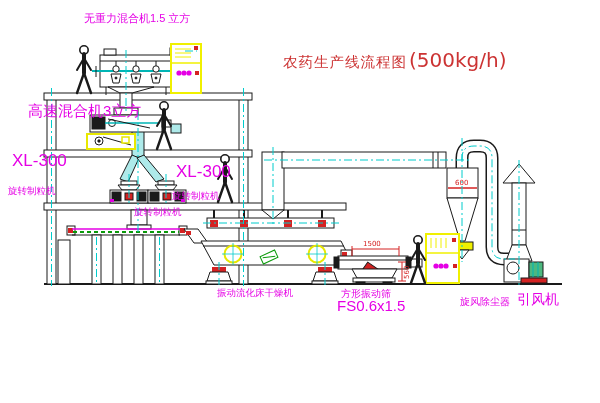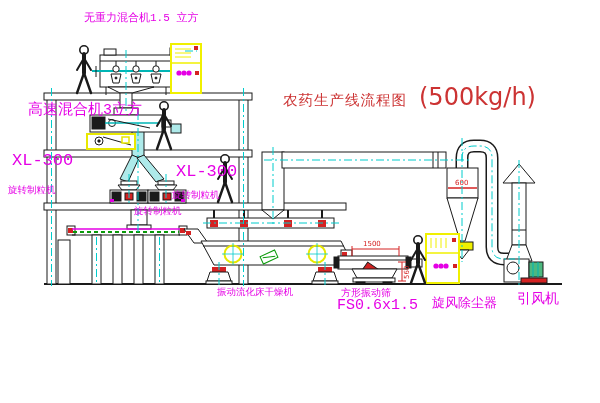--- a/index.html
+++ b/index.html
@@ -4,31 +4,31 @@
 <style>
   * { margin:0; padding:0; box-sizing:border-box; }
   html,body { background:#ffffff; }
   .stage {
     position:relative; width:600px; height:403px; background:#fff;
     overflow:hidden; font-family:"DejaVu Sans", sans-serif;
   }
   .stage svg { position:absolute; left:0; top:0; }
   .lbl {
     position:absolute; color:#e500e5; white-space:nowrap; line-height:1;
-    font-family:Liberation Mono, monospace;
+    font-family:Liberation Sans, sans-serif;
   }
   .dim {
     position:absolute; color:#d42222; font-size:7px; white-space:nowrap; line-height:1;
   }
   .title {
     position:absolute; left:283px; top:48px; color:#cc3333; white-space:nowrap;
-    display:flex; align-items:baseline; gap:12px;
+    display:flex; align-items:baseline; gap:2px;
   }
   .title .zh { font-size:14.5px; letter-spacing:1px; }
-  .title .cap { font-size:24px;margin-top:35px; }
+  .title .cap { font-size:20px; }
 </style>
 </head>
 <body>
 
 <div class="stage">
 
 <svg width="600" height="403" viewBox="0 0 600 403">
   <defs>
     <g id="person" stroke="#1a1a1a" fill="#fff" stroke-linecap="round">
       <circle cx="12" cy="5" r="4.2" stroke-width="1.6"></circle>
@@ -299,20 +299,20 @@
   <div class="lbl" style="left:84px;top:13px;font-size:11px">无重力混合机1.5 立方</div>
   <div class="lbl" style="left:28px;top:103px;font-size:15px">高速混合机3立方</div>
   <div class="lbl" style="left:12px;top:152px;font-size:17px">XL-300</div>
   <div class="lbl" style="left:8px;top:186px;font-size:9.5px">旋转制粒机</div>
   <div class="lbl" style="left:176px;top:163px;font-size:17px">XL-300</div>
   <div class="lbl" style="left:172px;top:191px;font-size:9.5px">旋转制粒机</div>
   <div class="lbl" style="left:134px;top:207px;font-size:9.5px">旋转制粒机</div>
   <div class="lbl" style="left:217px;top:288px;font-size:9.5px">振动流化床干燥机</div>
   <div class="lbl" style="left:341px;top:289px;font-size:10px">方形振动筛</div>
   <div class="lbl" style="left:337px;top:298px;font-size:15px">FS0.6x1.5</div>
-  <div class="lbl" style="left:432px;top:297px;font-size:13px">旋风除尘器</div>
+  <div class="lbl" style="left:460px;top:297px;font-size:10px">旋风除尘器</div>
   <div class="lbl" style="left:517px;top:292px;font-size:14px">引风机</div>
 
   <div class="dim" style="left:363px;top:241px">1500</div>
   <div class="dim" style="left:455px;top:180px">600</div>
   <div class="dim" style="left:404px;top:279px;transform:rotate(-90deg);transform-origin:0 0">560</div>
 
 </div>
 
 </body></html>

